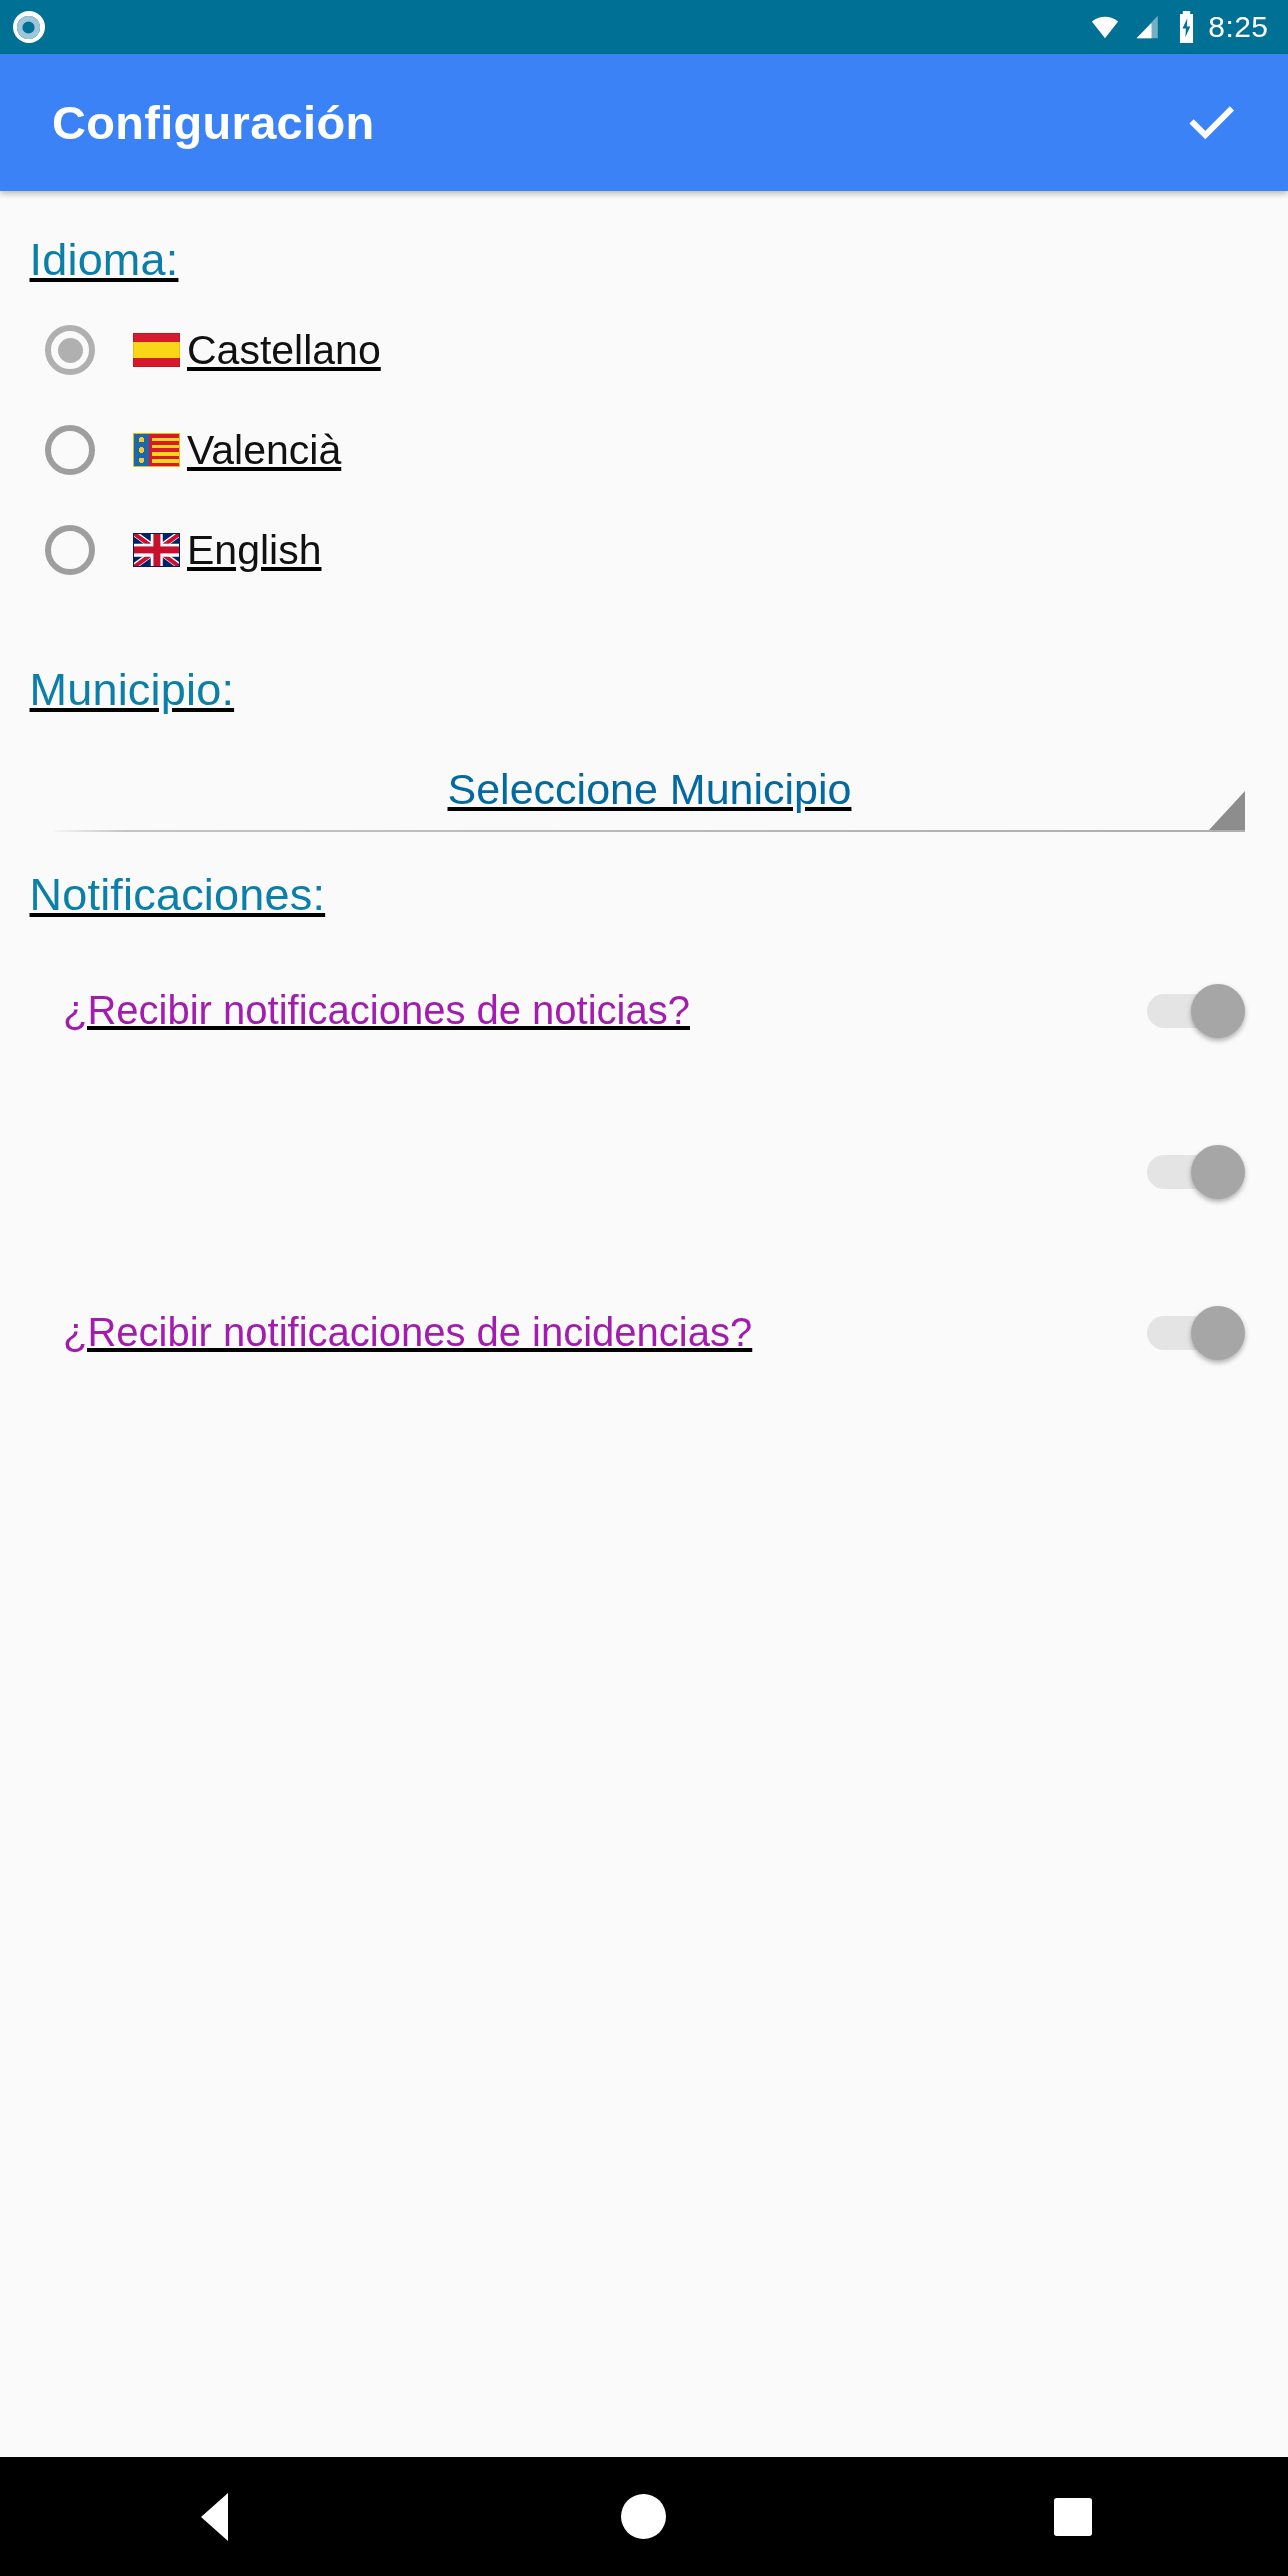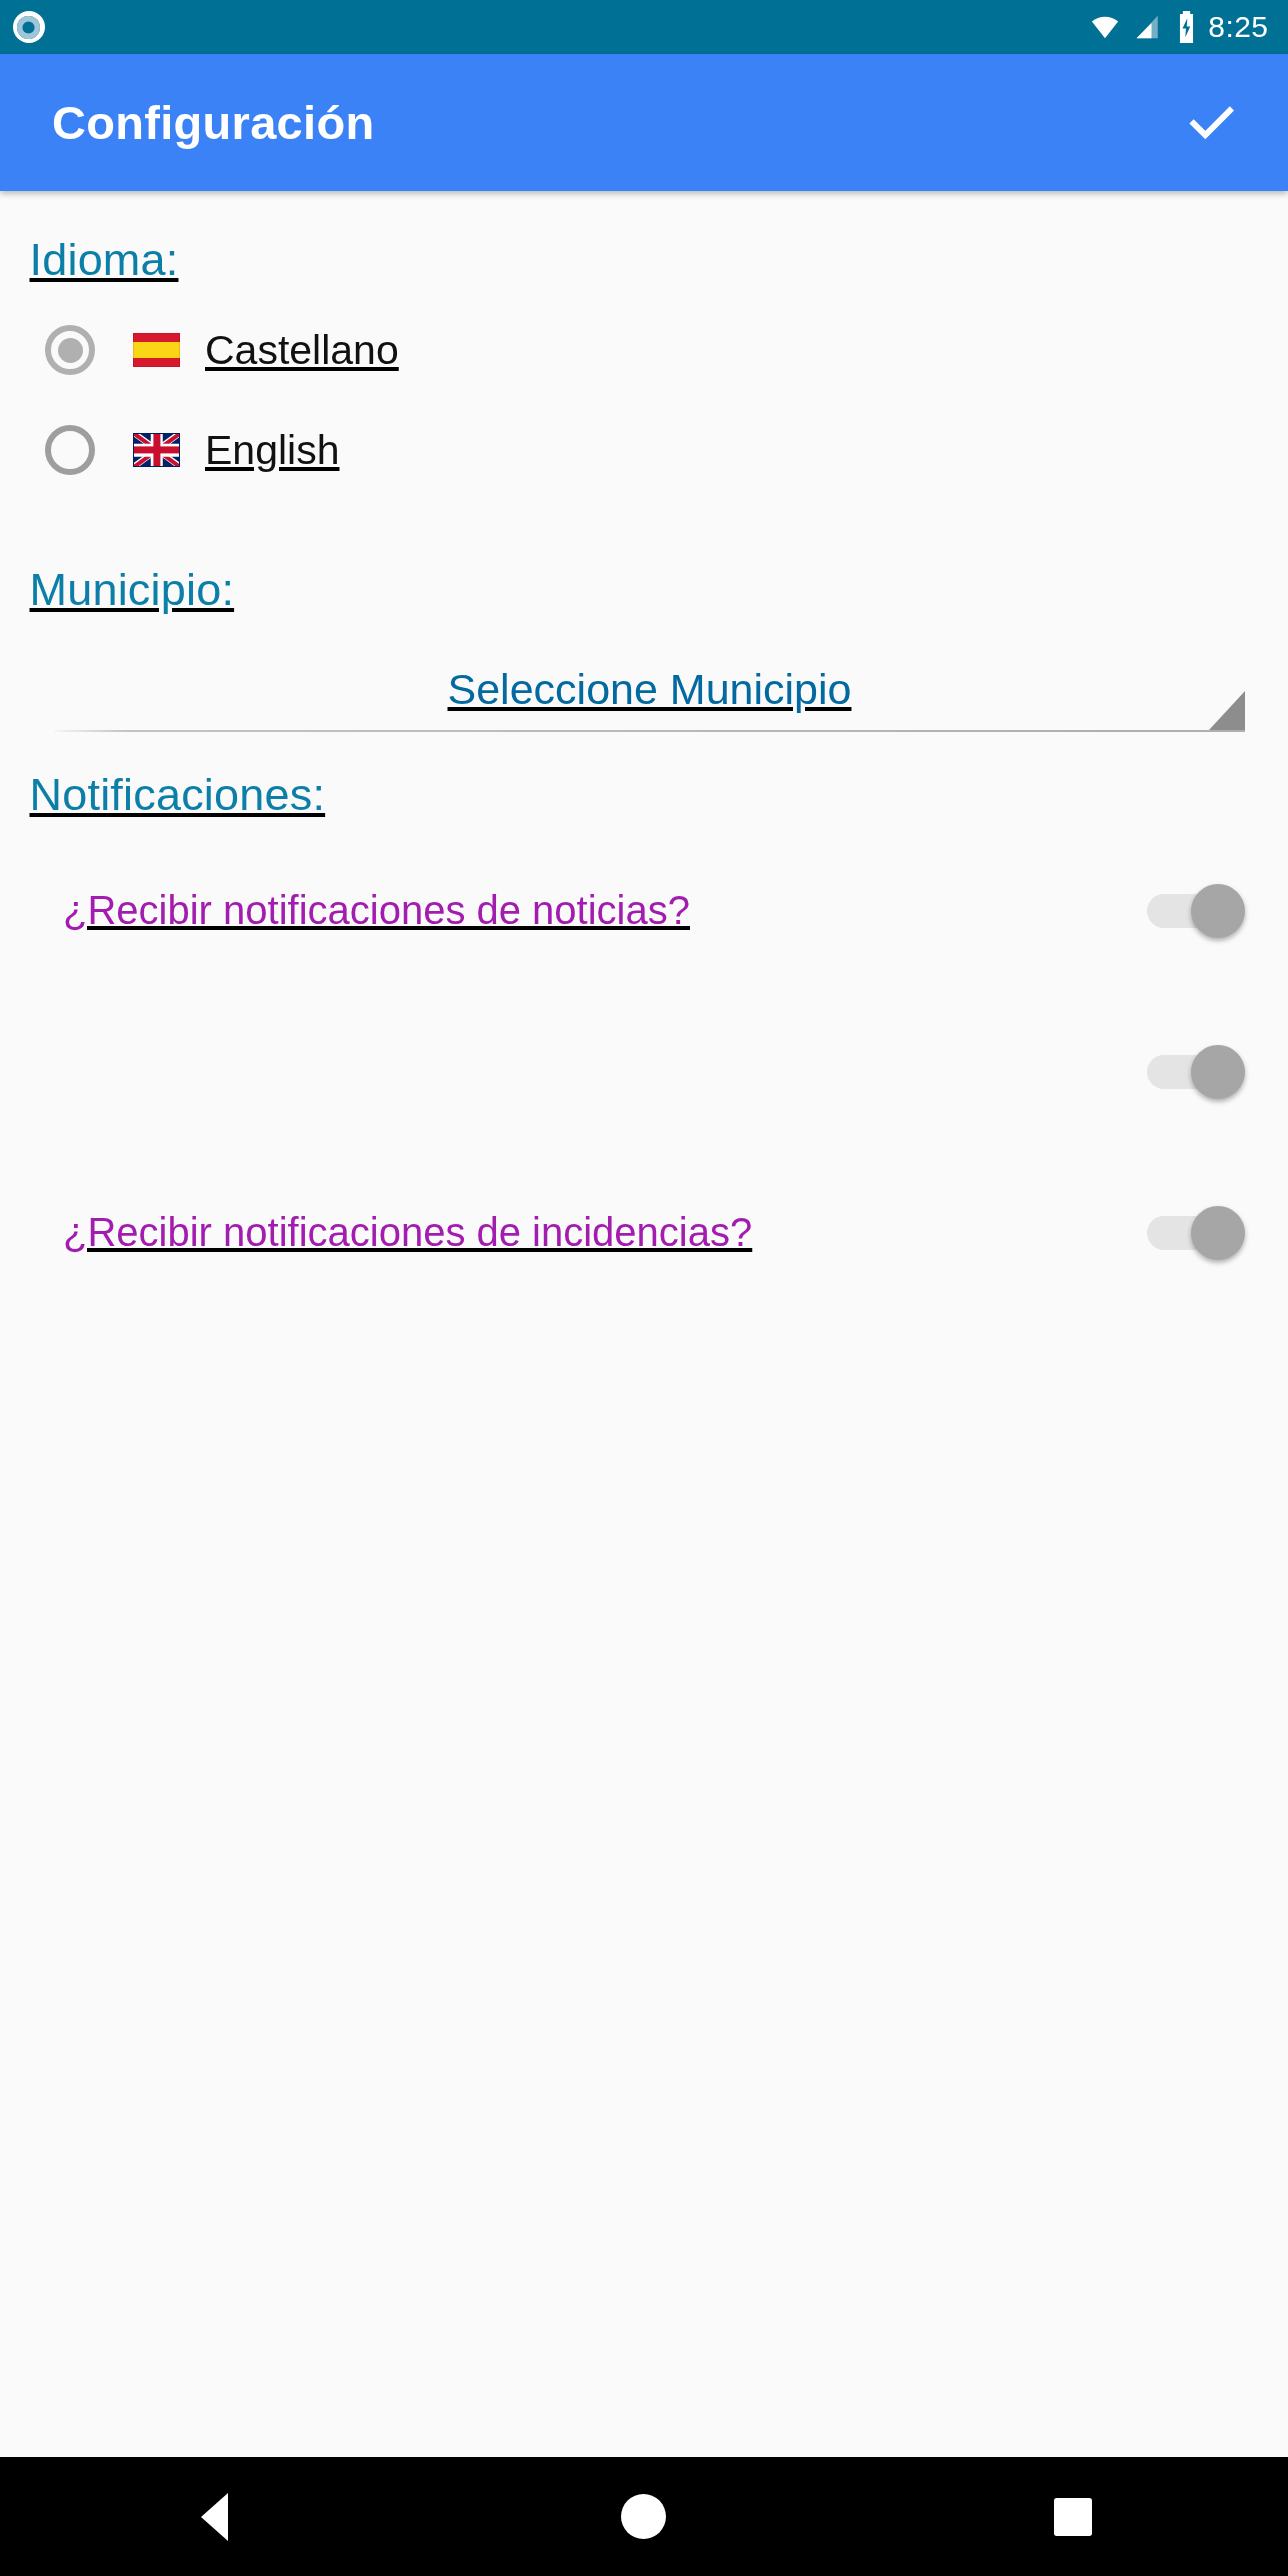--- a/index.html
+++ b/index.html
@@ -134,21 +134,21 @@
   .flag-gb .gb-d4 { transform:translate(-50%,-50%) rotate(-36deg); }
   .flag-gb .gb-hw { position:absolute; left:0; top:50%; width:100%; height:12.5px;
     background:#ffffff; transform:translateY(-50%); }
   .flag-gb .gb-vw { position:absolute; top:0; left:50%; height:100%; width:12.5px;
     background:#ffffff; transform:translateX(-50%); }
   .flag-gb .gb-hr { position:absolute; left:0; top:50%; width:100%; height:7.2px;
     background:#c8102e; transform:translateY(-50%); }
   .flag-gb .gb-vr { position:absolute; top:0; left:50%; height:100%; width:7.2px;
     background:#c8102e; transform:translateX(-50%); }
   .radio-label {
-    margin-left:25px; font-size:41px; color:#111111;
+    margin-left:7px; font-size:41px; color:#111111;
     white-space:nowrap;
   }
 
   
   .spinner-wrap { padding:30px 43px 0 54px; }
   .spinner {
     position:relative; width:100%; height:86px;
     display:flex; align-items:center; justify-content:center;
   }
   .spinner-value {
@@ -250,20 +250,29 @@
     <div id="hdr-idioma" class="section-header">Idioma:</div>
 
     <div class="radio-list">
 
       <div class="radio-row">
         <div class="radio checked"></div>
         <div class="flag flag-es"></div>
         <span class="radio-label">Castellano</span>
       </div>
 
+      <div class="radio-row">
+        <div class="radio"></div>
+        <div class="flag flag-va">
+          <div class="va-stripes"></div>
+          <div class="va-hoist"></div>
+          <div class="va-bar"></div>
+        </div>
+        <span class="radio-label">Valencià</span>
+      </div>
 
       <div class="radio-row">
         <div class="radio"></div>
         <div class="flag flag-gb">
           <div class="gb-d1"></div>
             <div class="gb-d2"></div>
           <div class="gb-d3"></div>
             <div class="gb-d4"></div>
           <div class="gb-hw"></div>
             <div class="gb-vw"></div>

